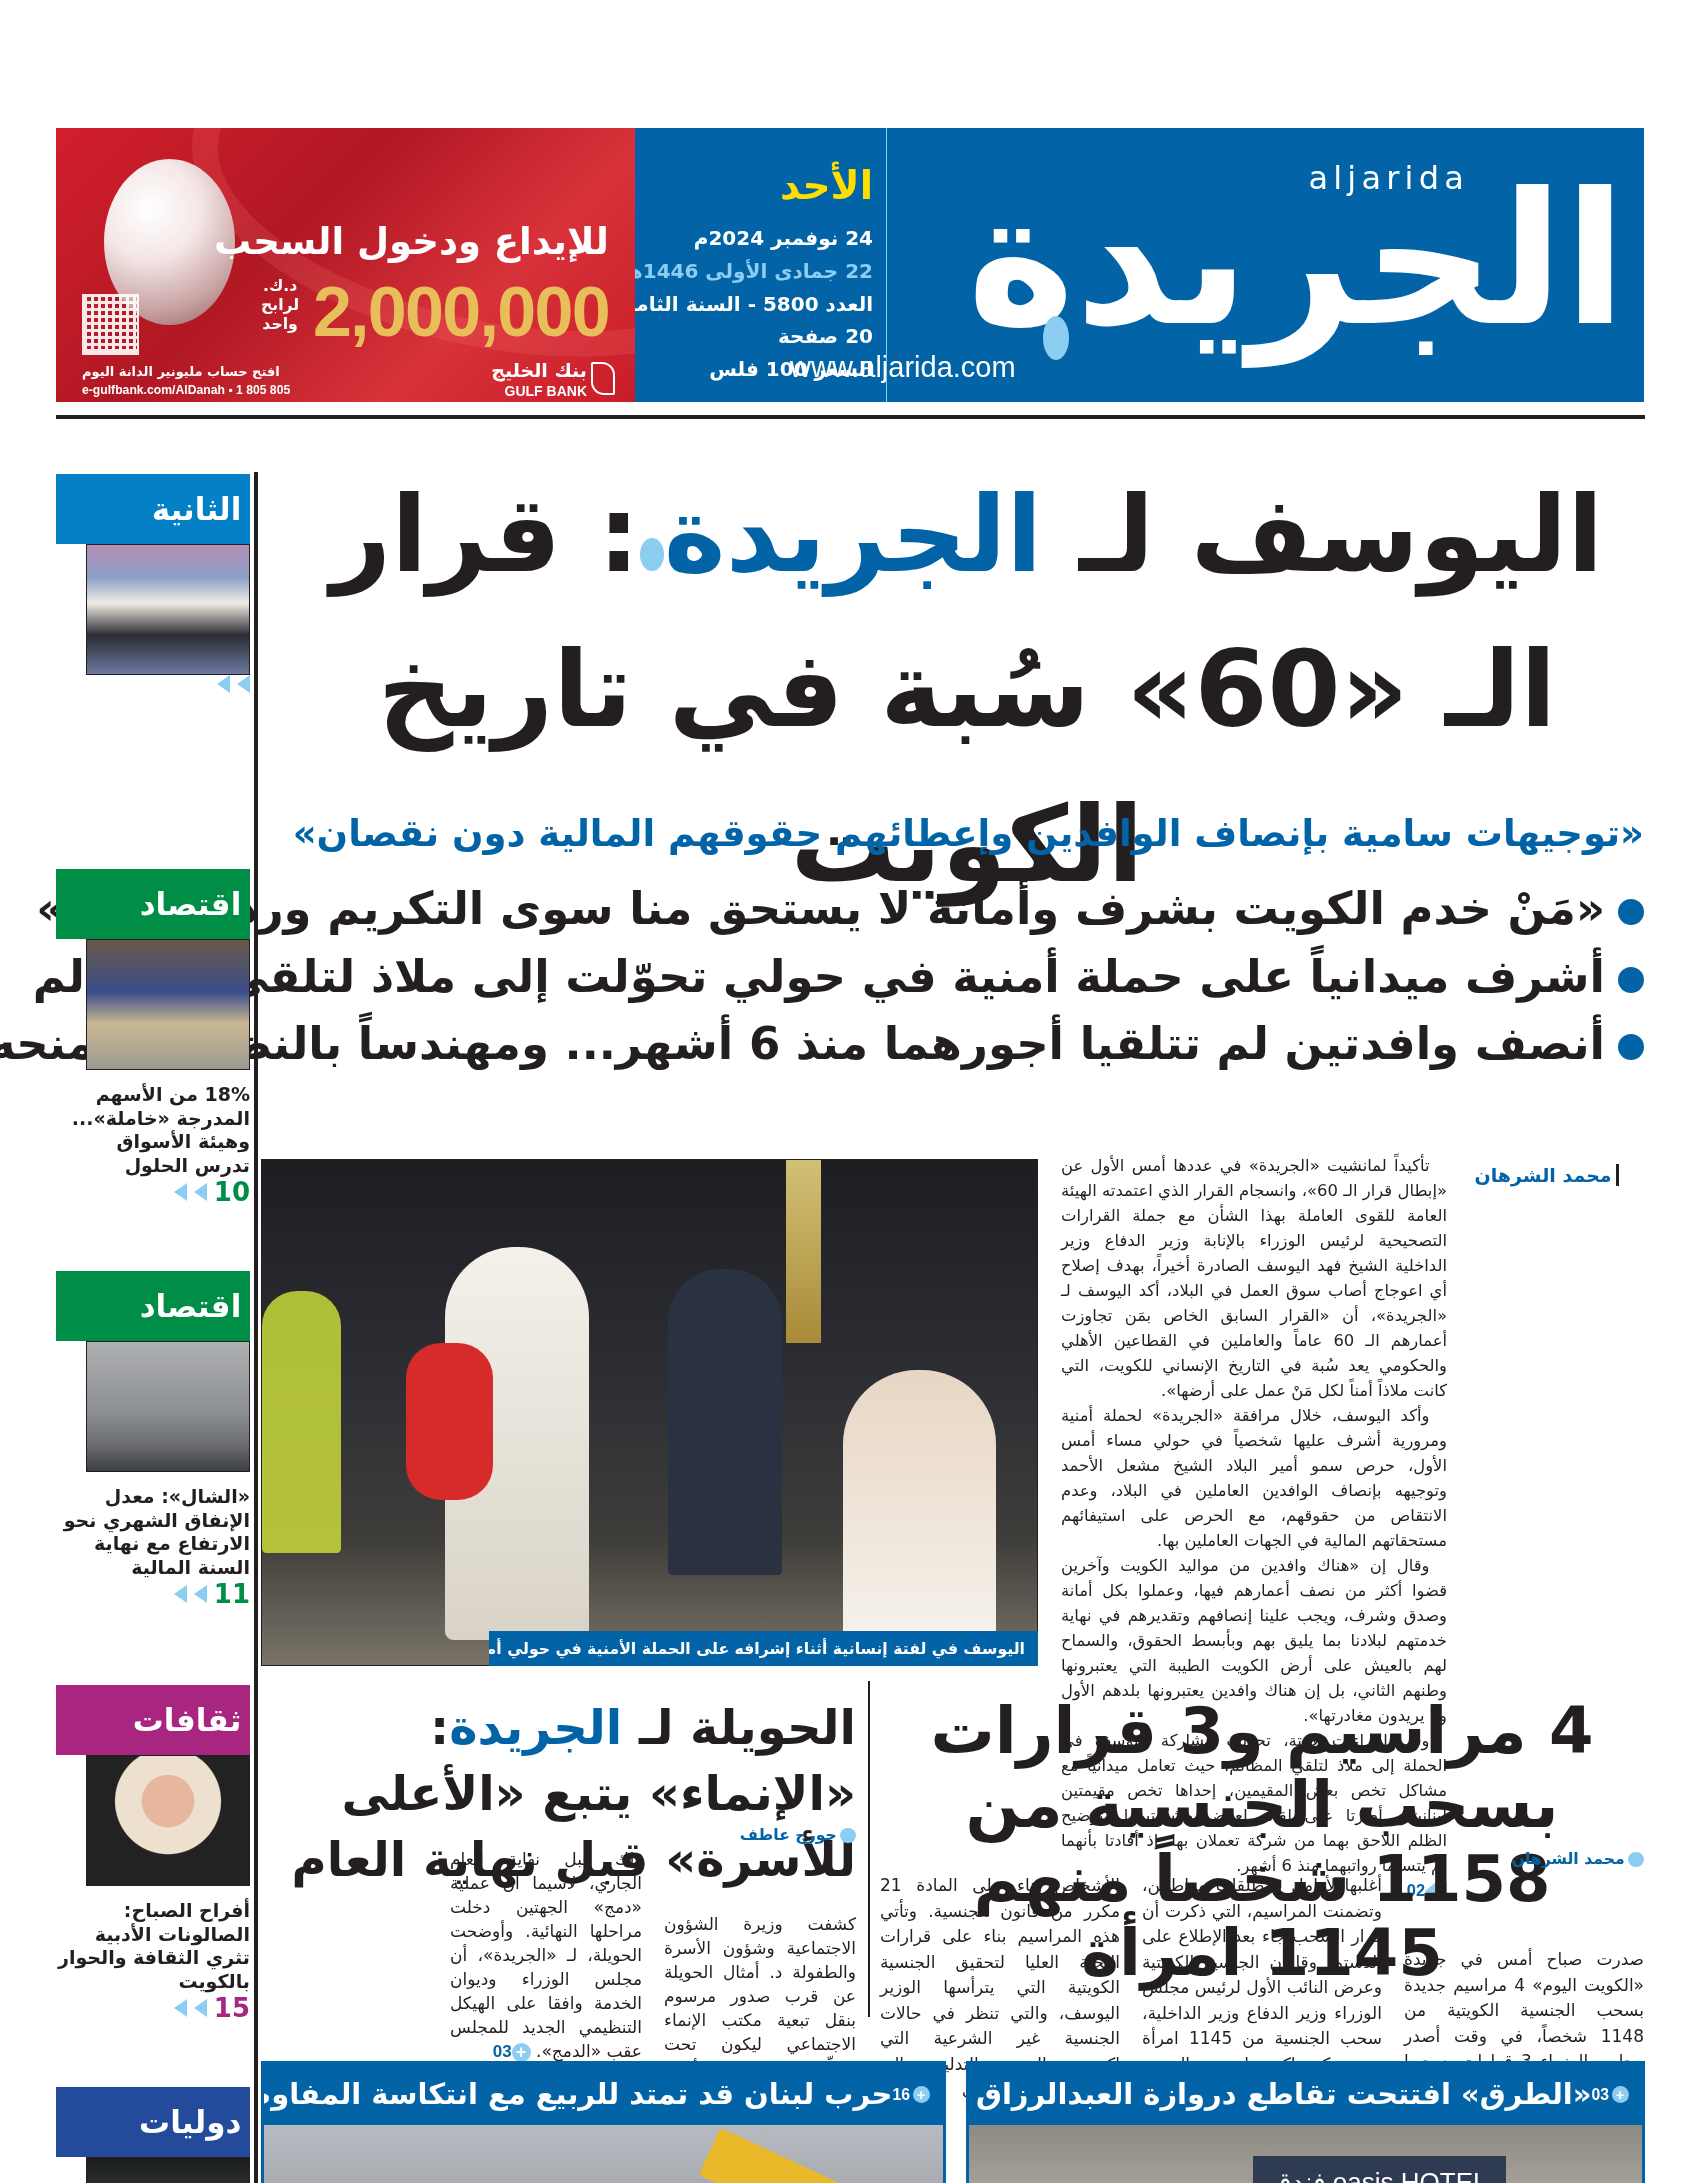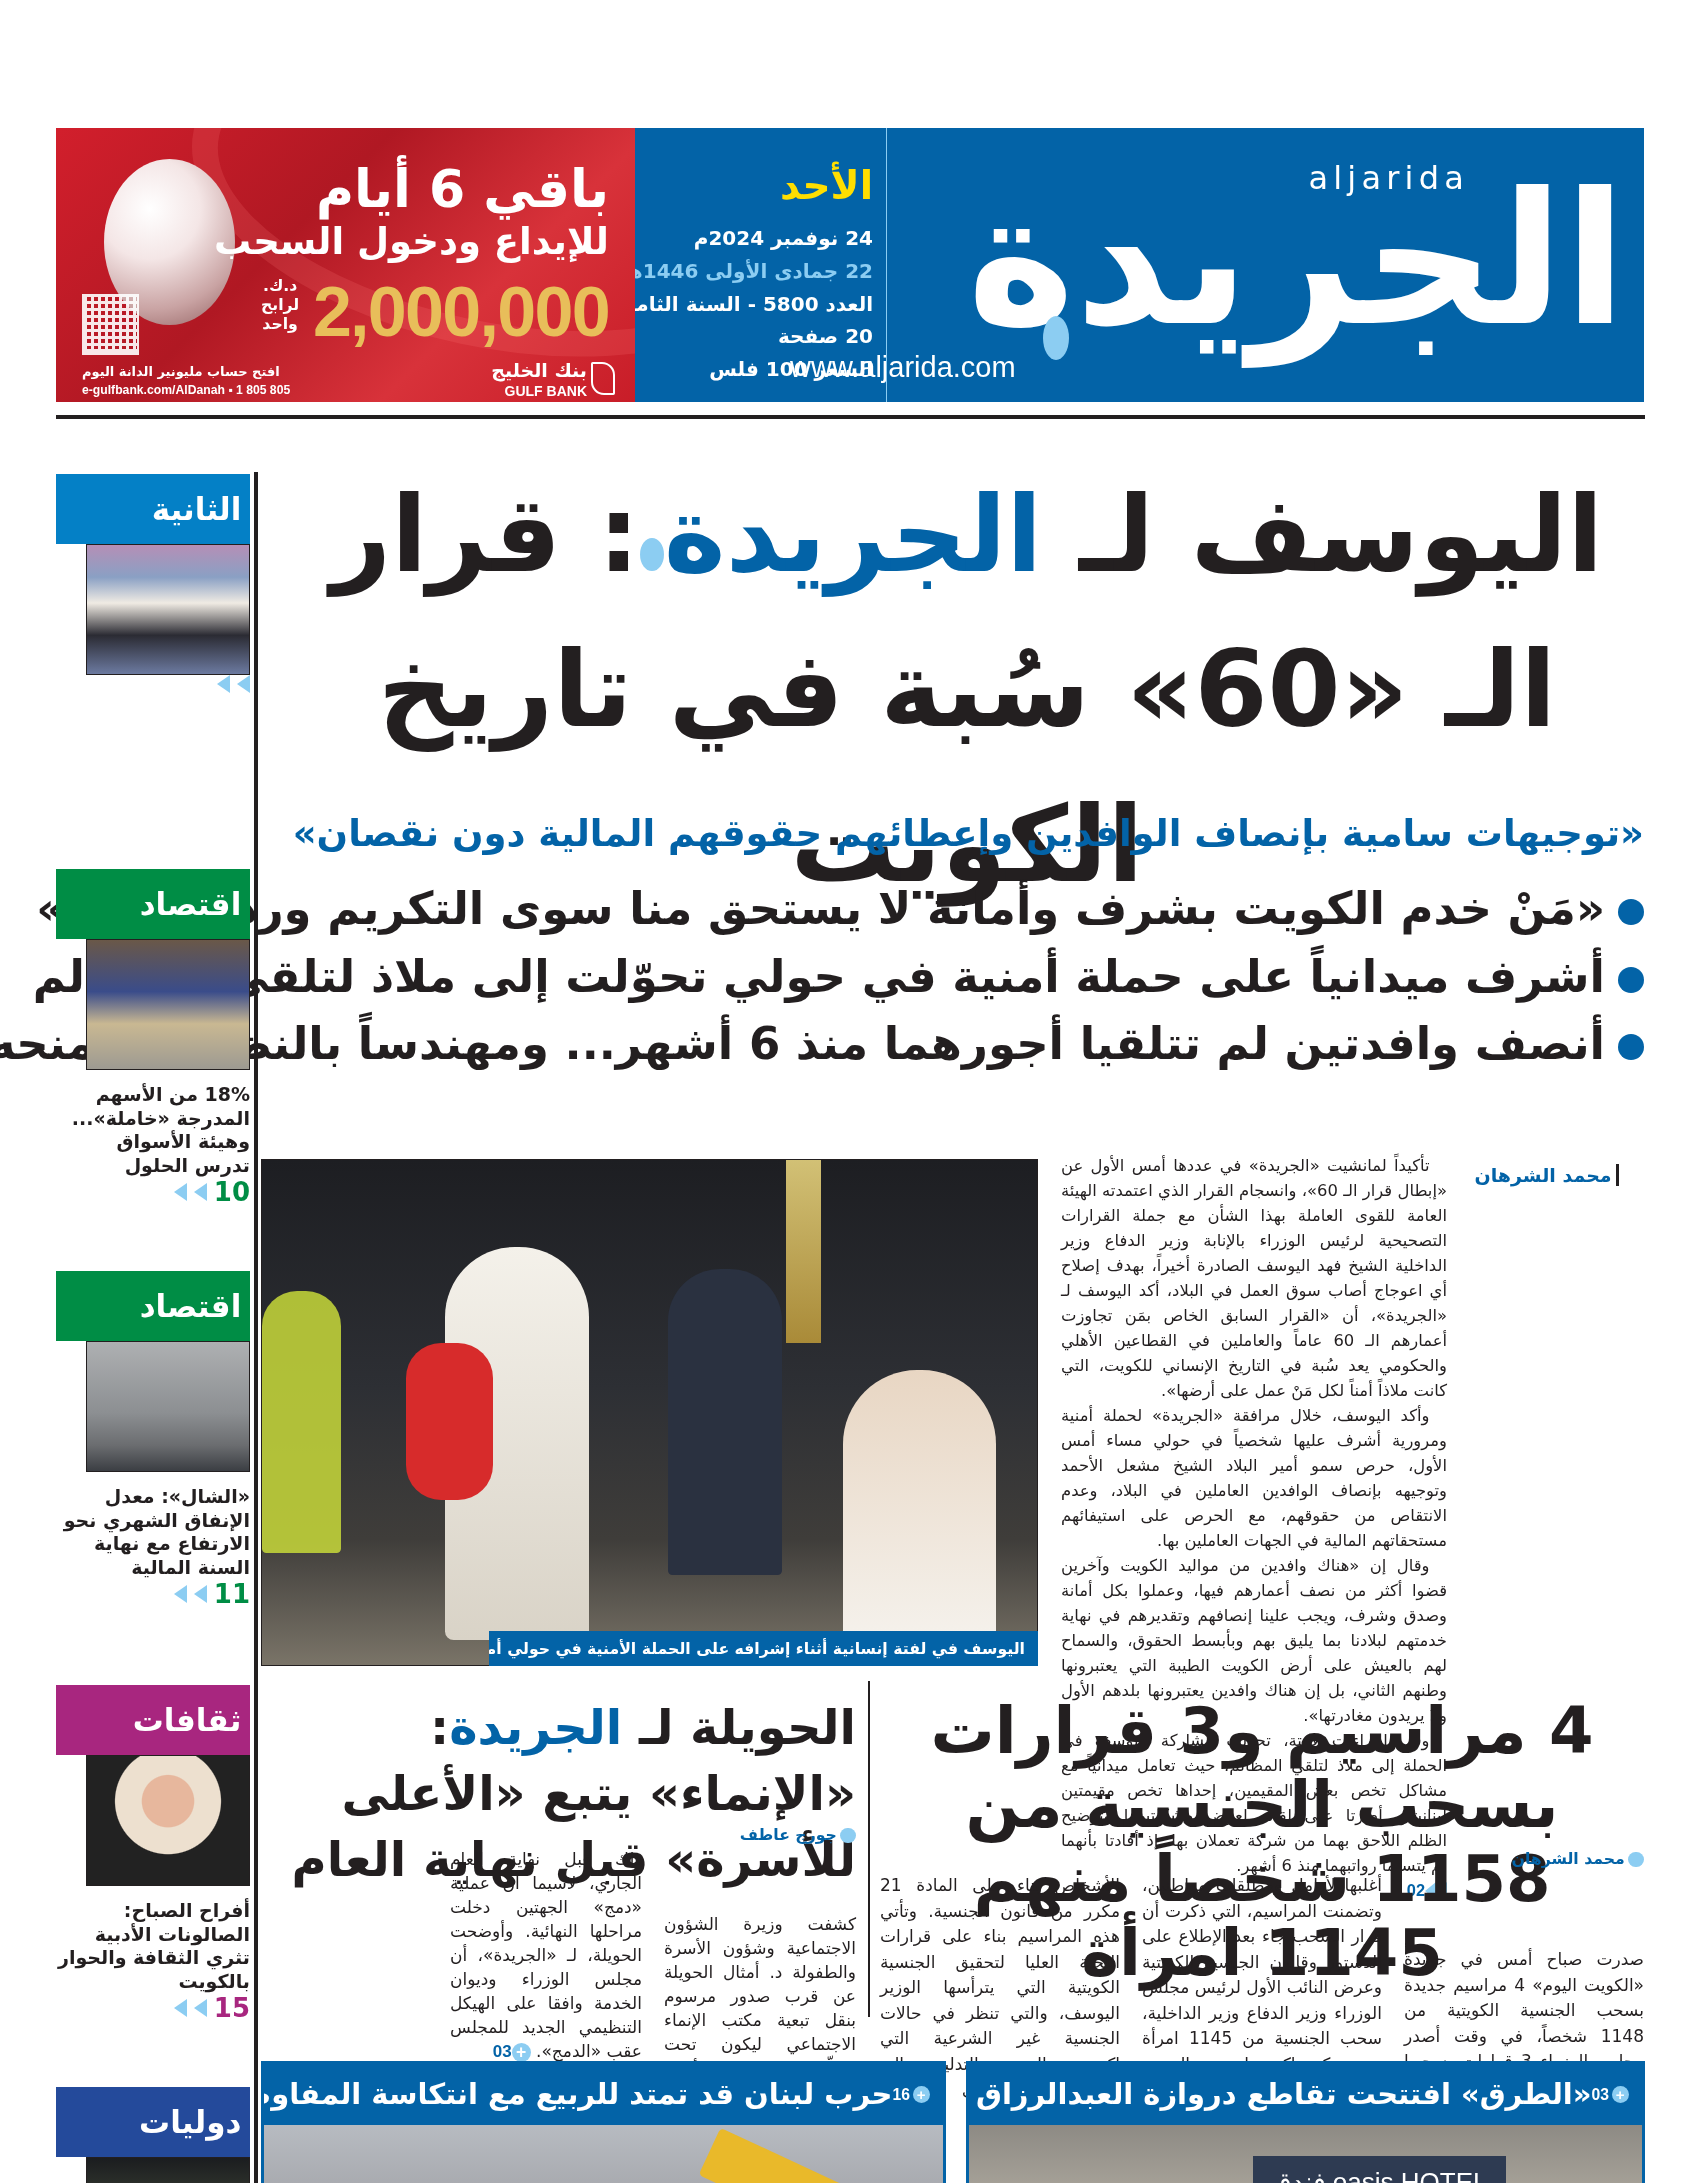--- a/index.html
+++ b/index.html
@@ -111,21 +111,20 @@
     <div class="abs info-line" style="top:164px">العدد 5800 - السنة الثامنة عشرة</div>
     <div class="abs info-line" style="top:196px">20 صفحة</div>
     <div class="abs info-line" style="top:229px">السعر 100 فلس</div>
   </div>
   <div class="abs info-divider"></div>
 </div>
 
 <div class="abs ad">
   <div class="abs ad-swoosh"></div>
   <div class="abs ad-pearl"></div>
-  <div class="abs ad-title1">باقي 6 أيام</div>
   <div class="abs ad-title2">للإيداع ودخول السحب</div>
   <div class="abs ad-amount">2,000,000</div>
   <div class="abs ad-kd">
     <div>د.ك.</div>
     <div>لرابح</div>
     <div>واحد</div>
   </div>
   <div class="abs ad-qr"></div>
   <div class="abs ad-open">افتح حساب مليونير الدانة اليوم</div>
   <div class="abs ad-web">e-gulfbank.com/AlDanah ▪ 1 805 805</div>

